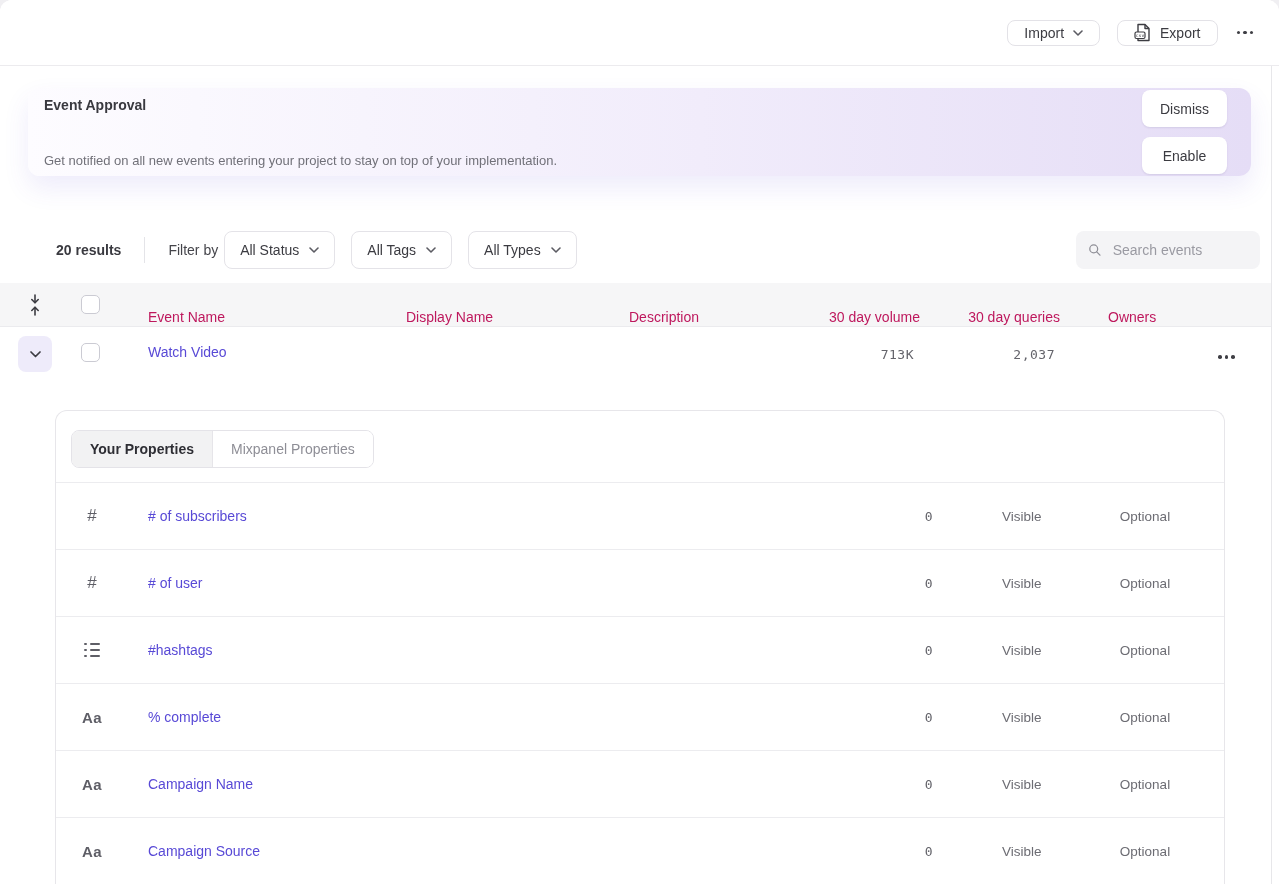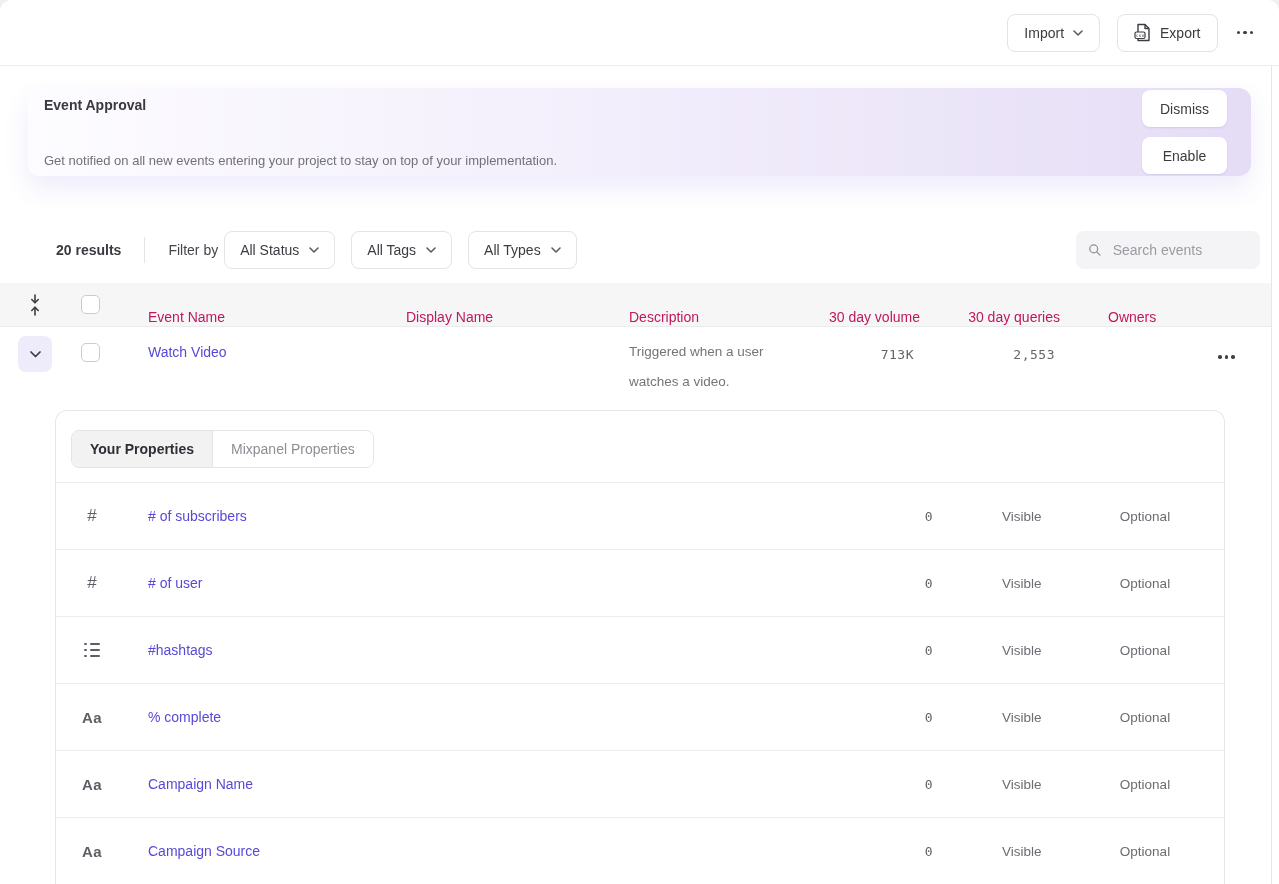--- a/index.html
+++ b/index.html
@@ -32,21 +32,21 @@
     letter-spacing: .1px;
   }
   .tab.active { color: #5849d6; font-weight: 700; }
   .tab-underline {
     position: absolute; left: 0; right: 0; bottom: 11px; height: 3px;
     border-radius: 3px; background: #5849d6;
   }
   .nav-actions { margin-left: auto; display: flex; align-items: center; gap: 17px; }
   .btn {
     display: inline-flex; align-items: center; gap: 9px;
-    height: 38px; padding: 0 16px;
+    height: 26px; padding: 0 16px;
     background: #fff; border: 1px solid #e3e2e7; border-radius: 8px;
     font-size: 14px; font-weight: 500; color: #3b3b41; cursor: pointer;
   }
   .chev { display: inline-block; }
   .dots { display: inline-flex; gap: 3px; align-items: center; cursor: pointer; padding: 6px 2px; }
   .dots i { width: 3.5px; height: 3.5px; border-radius: 50%; background: #3f3f45; }
   
   .banner {
     position: absolute; left: 28px; top: 88px; width: 1223px; height: 88px;
     border-radius: 12px;
@@ -251,23 +251,22 @@
   </div>
 
   <div class="event-row">
     <button class="expand-btn">
       <svg width="11" height="7" viewBox="0 0 11 7">
           <polyline points="1,1 5.5,5.5 10,1" fill="none" stroke="#3c3c42" stroke-width="1.7" stroke-linecap="round" stroke-linejoin="round"></polyline>
         </svg>
     </button>
     <div class="checkbox" style="position:absolute;left:81px;top:16px;"></div>
     <a class="event-link">Watch Video</a>
-    <div class="event-desc">Triggered when a user watches a video.</div>
     <span class="num event-volume">713K</span>
-    <span class="num event-queries">2,553</span>
+    <span class="num event-queries">2,037</span>
     <span class="dots event-more">
         <i></i>
         <i></i>
         <i></i>
       </span>
   </div>
 
   <div class="panel">
     <div class="seg">
       <div class="seg-item active">Your Properties</div>

